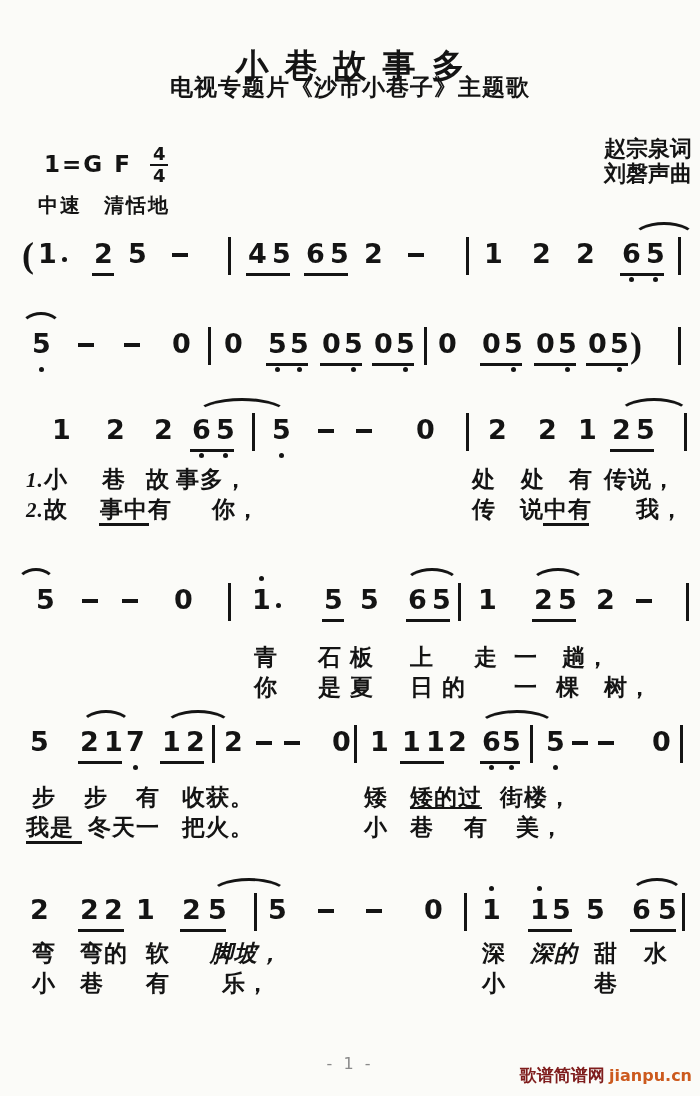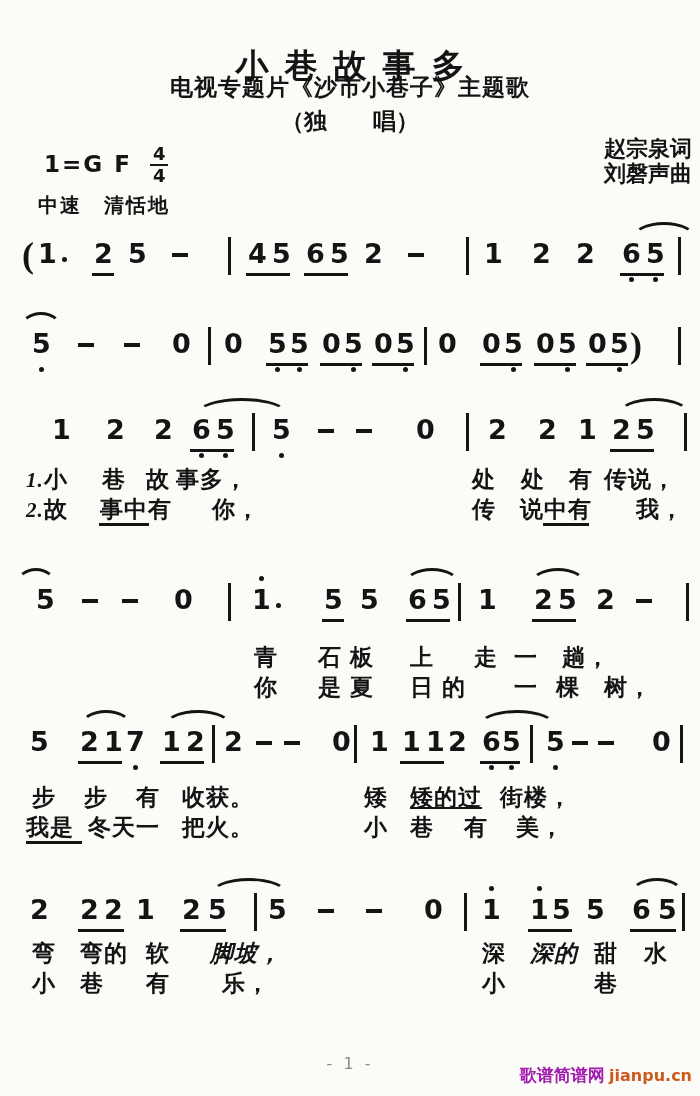--- a/index.html
+++ b/index.html
@@ -62,31 +62,30 @@
   }
   .lyr.vnum{font-style:italic;font-size:21px;top:2px;}
   .lunder{position:absolute;top:27px;height:3px;background:#141414;}
   
   .pagenum{
     position:absolute;top:1054px;left:0;right:0;text-align:center;
     color:#8a8a8a;font-size:16px;letter-spacing:3px;
     font-family:"DejaVu Sans",sans-serif;
   }
   .watermark{position:absolute;top:1064px;right:8px;font-size:17px;white-space:nowrap;}
-  .wm-site{color:#a21caf;font-weight:bold;}
+  .wm-site{color:#7f1d1d;font-weight:bold;}
   .wm-url{color:#cc5a1e;font-weight:bold;font-family:"DejaVu Sans",sans-serif;font-size:16px;}
 </style>
 </head>
 <body>
 
 <div class="page">
 
   <h1 class="title">小巷故事多</h1>
   <div class="subtitle">电视专题片《沙市小巷子》主题歌</div>
-  <div class="perf">（独　　唱）</div>
 
   <div class="keyrow">
     <span class="keysig">1=G F</span>
     <span class="timesig">
       <span class="num">4</span>
       <span class="fline"></span>
       <span class="num">4</span>
     </span>
   </div>
 

